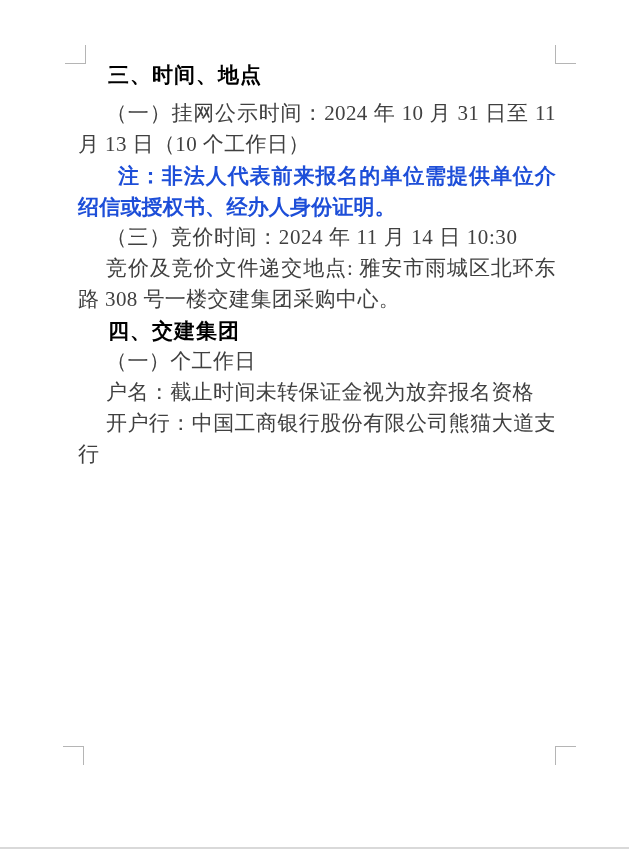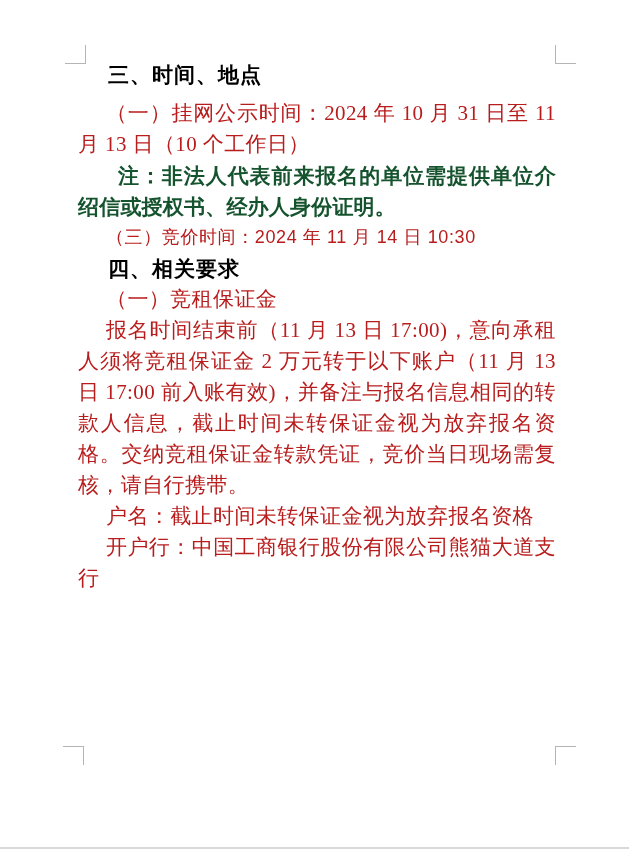--- a/index.html
+++ b/index.html
@@ -25,47 +25,47 @@
     position: absolute;
     left: 78px;
     top: 59px;
     width: 478px;
   }
   .para {
     margin: 0;
     font-family: "Liberation Serif", "DejaVu Serif", serif;
     font-size: 21px;
     line-height: 31px;
-    color: #b91c1c;
+    color: #404040;
     text-align: justify;
     text-indent: 28px;
     letter-spacing: 0.4px;
     word-break: break-all;
   }
   .para.heading {
     font-family: "Liberation Sans", "DejaVu Sans", sans-serif;
     font-weight: 700;
     text-align: left;
     text-indent: 30px;
     color: #000000;
     letter-spacing: 1px;
   }
   .para.heading.first {
     margin-bottom: 8px;
   }
   .para.note {
     font-family: "Liberation Sans", "DejaVu Sans", sans-serif;
     font-weight: 700;
     text-indent: 40px;
-    color: #14532d;
+    color: #1d4ed8;
     letter-spacing: 0.2px;
   }
   .para.sans {
-    font-family: Liberation Sans, sans-serif;
-    font-size: 18px;
+    font-family: Liberation Serif, serif;
+    font-size: 21px;
     letter-spacing: 0.6px;
   }
   
   .crop {
     position: absolute;
     width: 20px;
     height: 18px;
   }
   .crop.tl { left: 65px;  top: 45px;  border-right: 1px solid #b5b5b5; border-bottom: 1px solid #b5b5b5; }
   .crop.tr { left: 555px; top: 45px;  border-left:  1px solid #b5b5b5; border-bottom: 1px solid #b5b5b5; }
@@ -88,22 +88,22 @@
   <div class="crop tl"></div>
   <div class="crop tr"></div>
   <div class="crop bl"></div>
   <div class="crop br"></div>
 
   <div class="text-block">
     <p class="para heading first">三、时间、地点</p>
     <p class="para">（一）挂网公示时间：2024 年 10 月 31 日至 11 月 13 日（10 个工作日）</p>
     <p class="para note">注：非法人代表前来报名的单位需提供单位介绍信或授权书、经办人身份证明。</p>
     <p class="para sans">（三）竞价时间：2024 年 11 月 14 日 10:30</p>
-    <p class="para heading">四、相关要求</p>
-    <p class="para">（一）竞租保证金</p>
-    <p class="para">报名时间结束前（11 月 13 日 17:00)，意向承租人须将竞租保证金 2 万元转于以下账户（11 月 13 日 17:00 前入账有效)，并备注与报名信息相同的转款人信息，截止时间未转保证金视为放弃报名资格。交纳竞租保证金转款凭证，竞价当日现场需复核，请自行携带。</p>
+    <p class="para">竞价及竞价文件递交地点: 雅安市雨城区北环东路 308 号一楼交建集团采购中心。</p>
+    <p class="para heading">四、交建集团</p>
+    <p class="para">（一）个工作日</p>
     <p class="para">户名：截止时间未转保证金视为放弃报名资格</p>
     <p class="para">开户行：中国工商银行股份有限公司熊猫大道支行</p>
   </div>
 
   <div class="page-bottom-line"></div>
 
 </div>
 
 </body></html>

